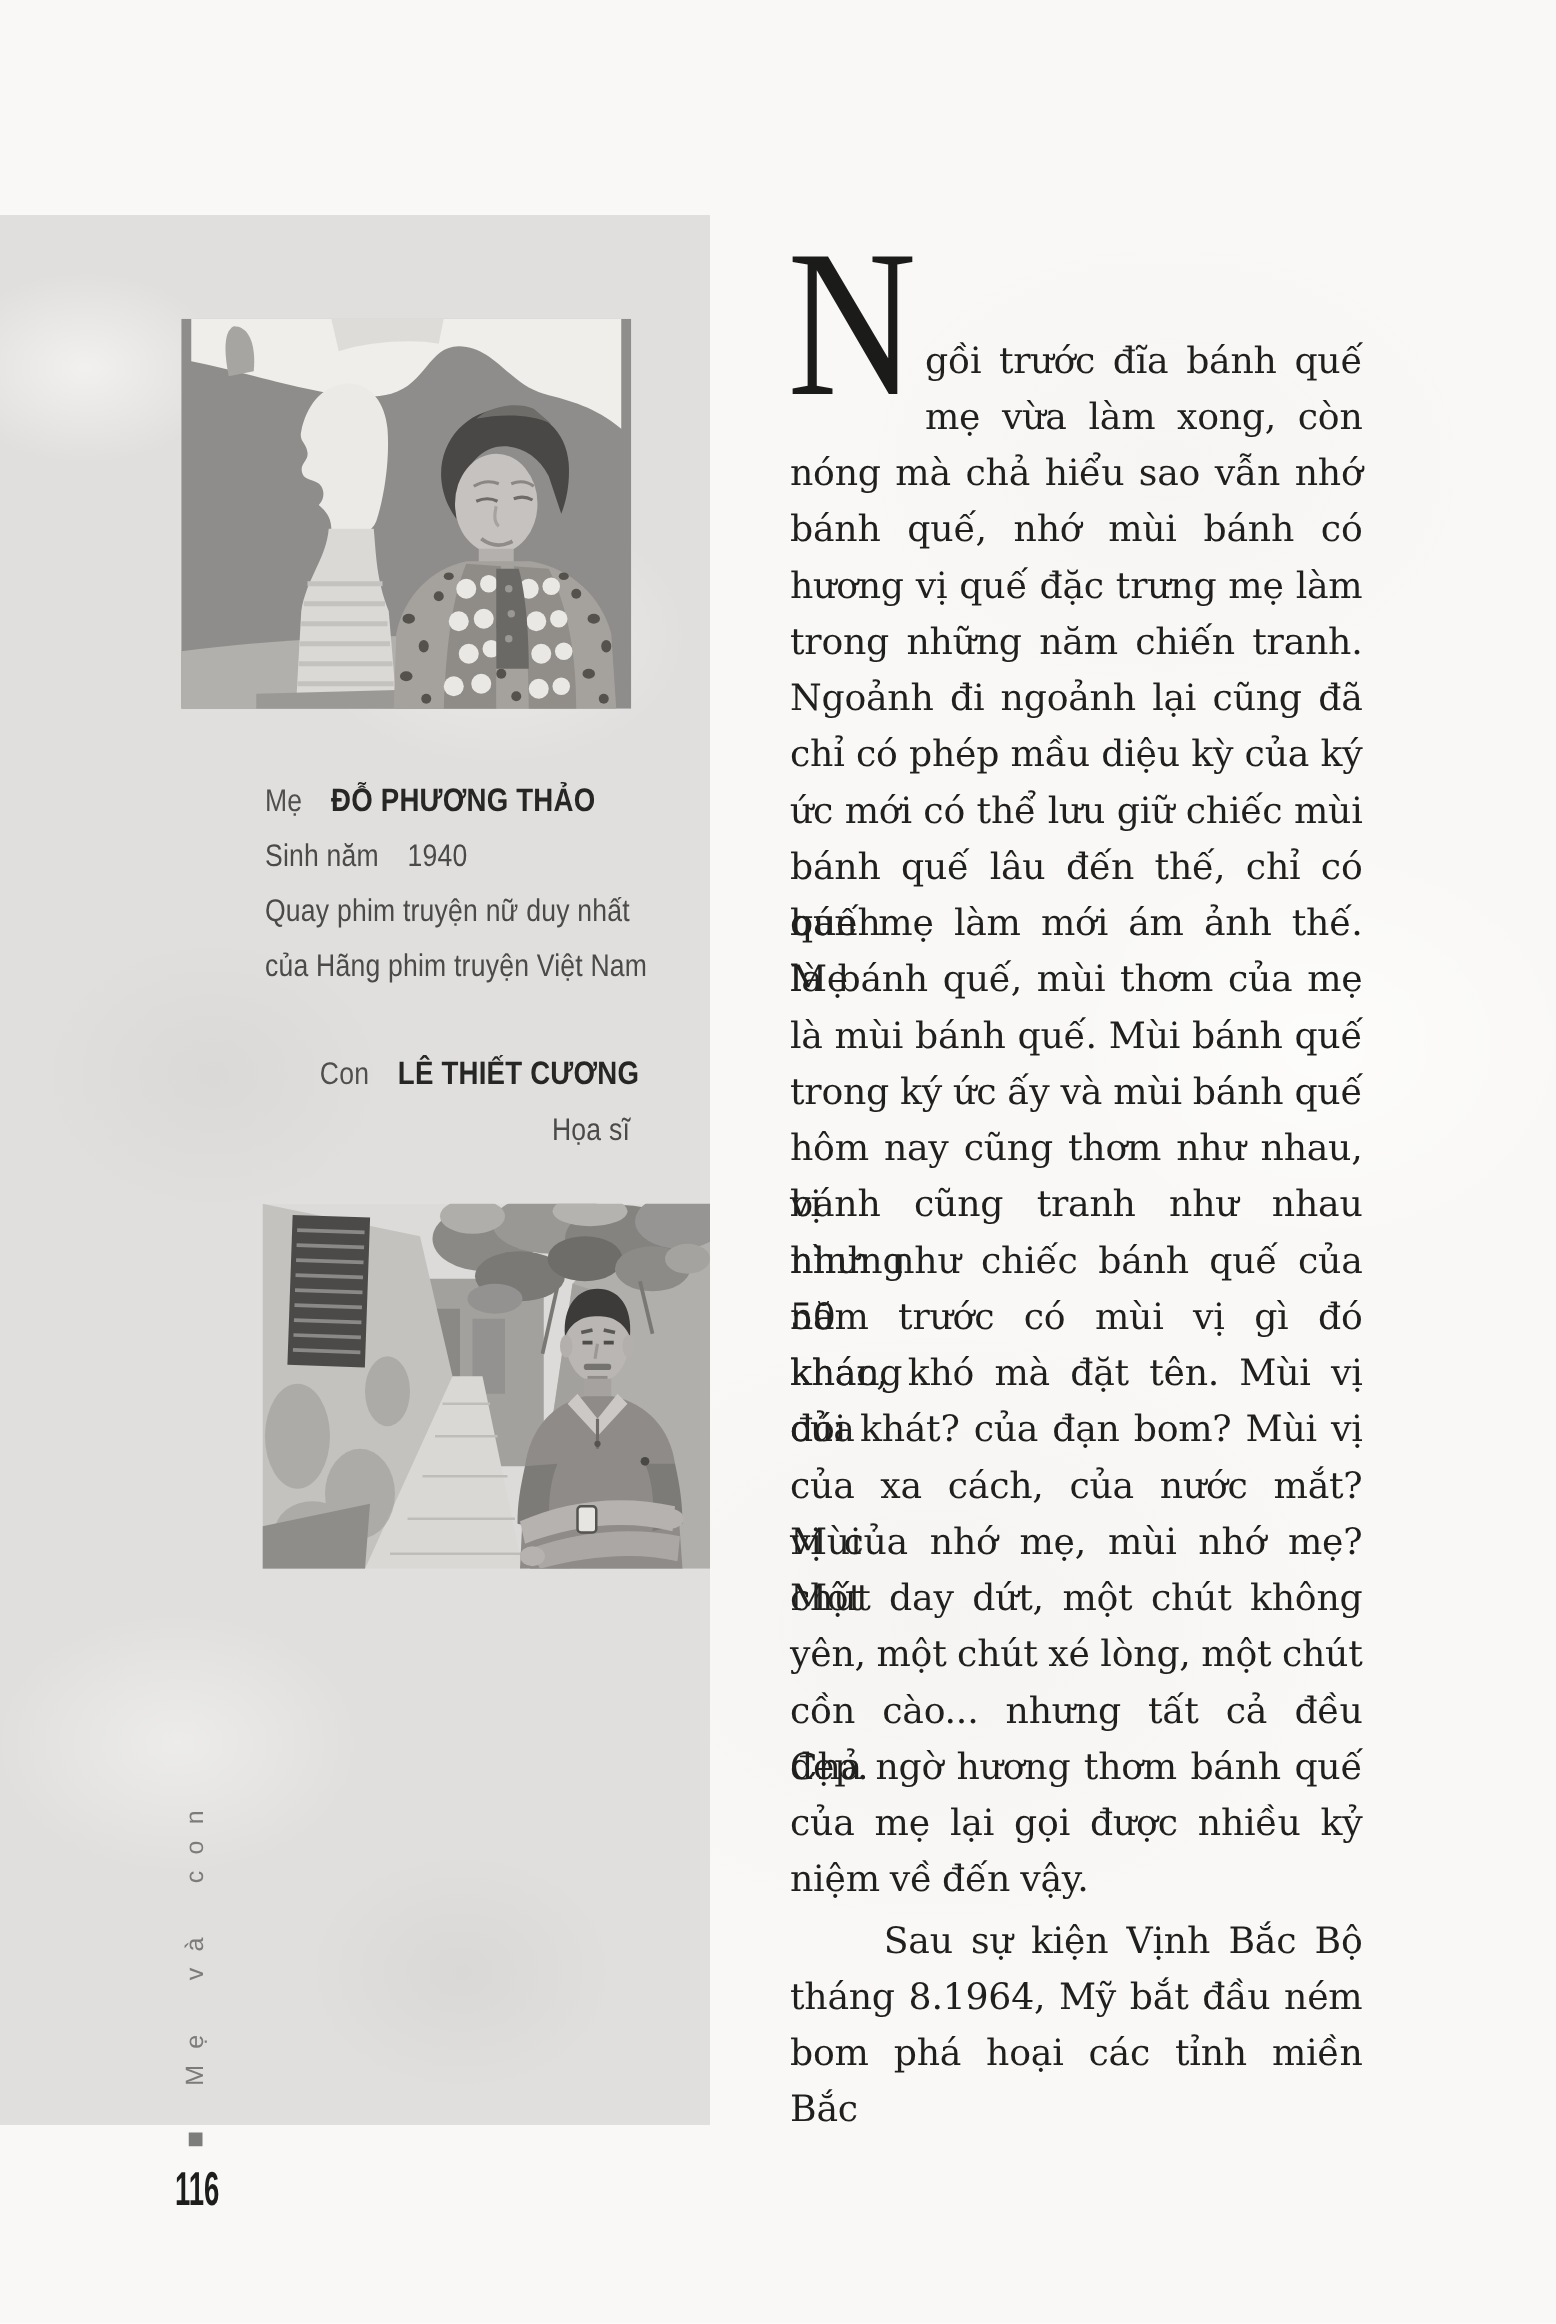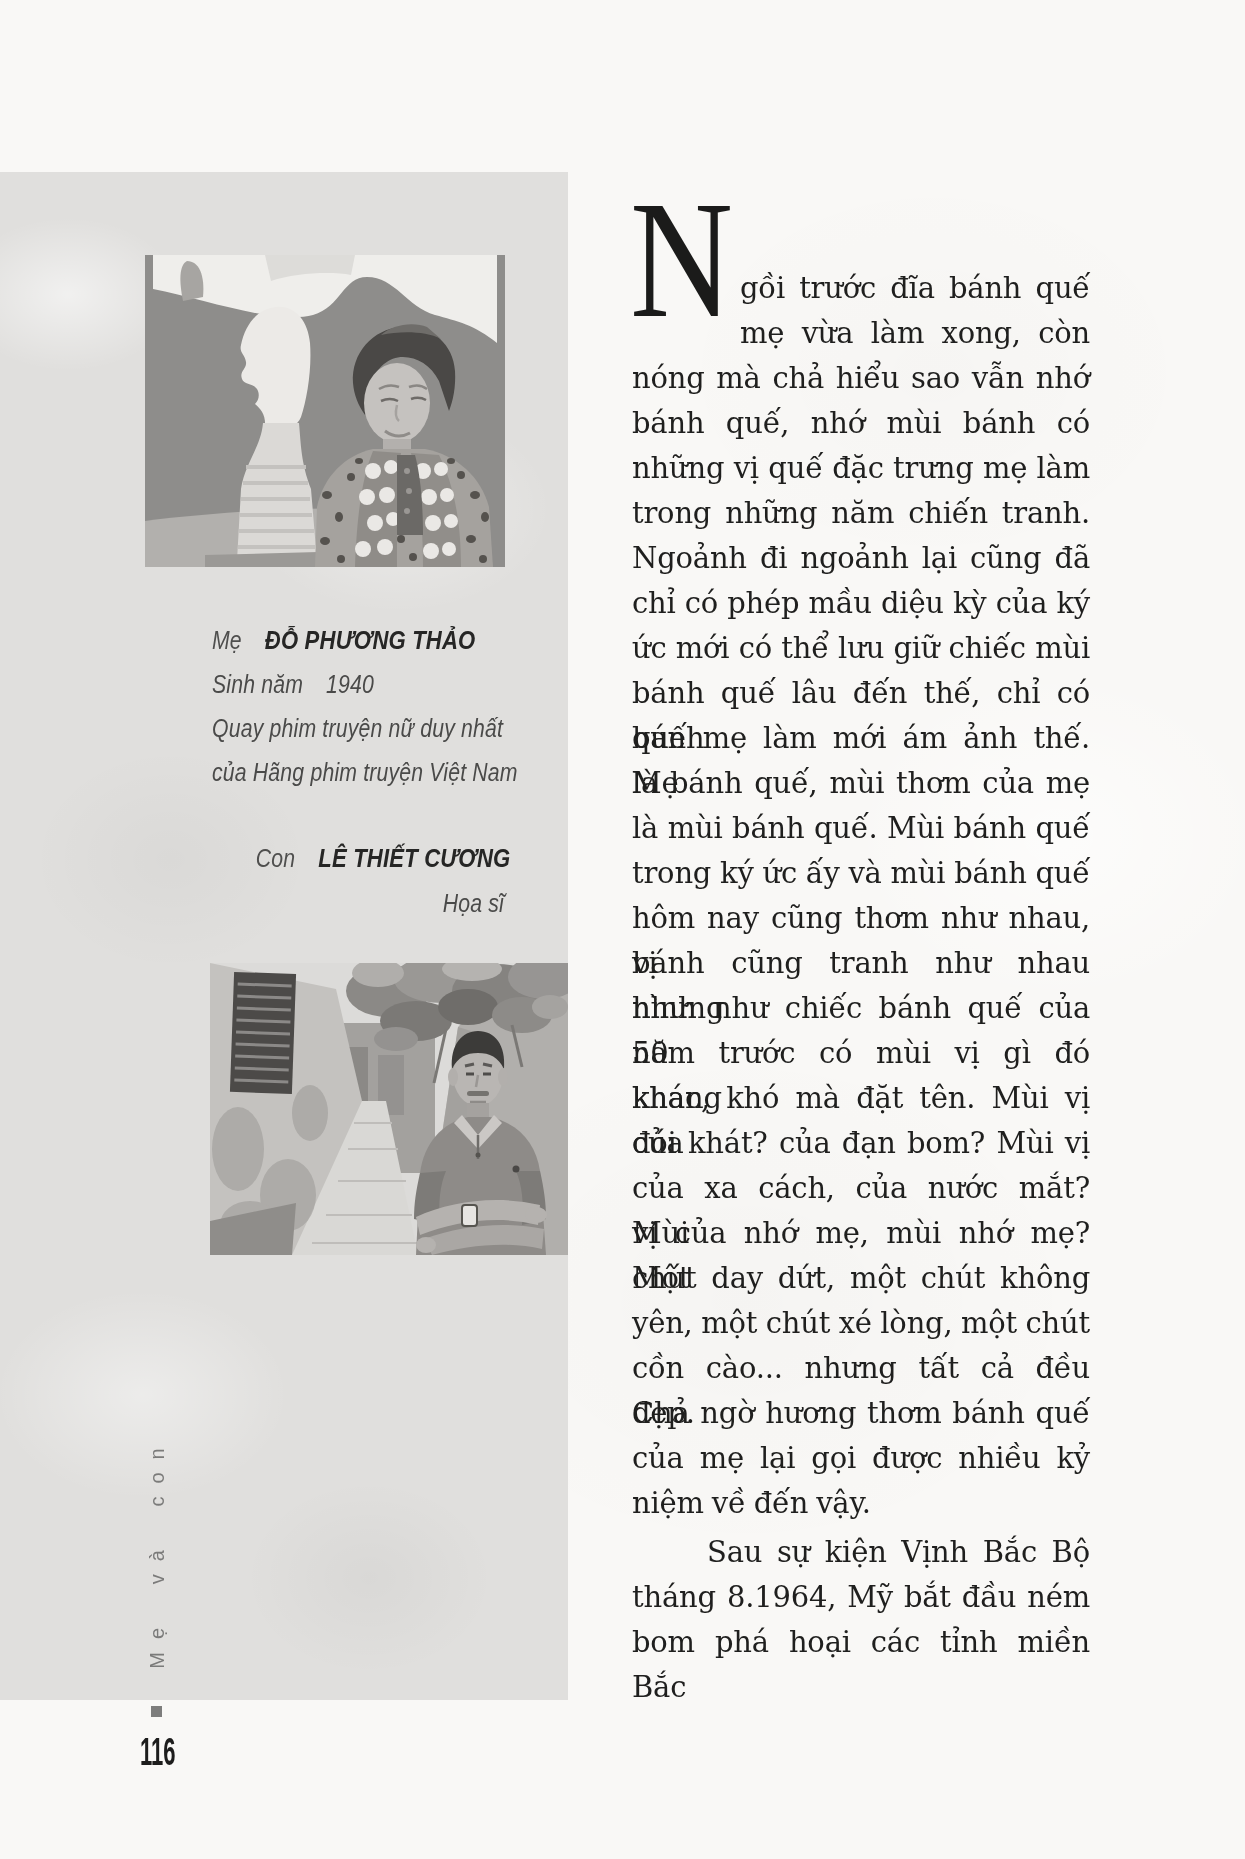--- a/index.html
+++ b/index.html
@@ -27,21 +27,21 @@
       radial-gradient(ellipse 210px 150px at 25% 80%, rgba(255,255,255,0.4), transparent 70%),
       radial-gradient(ellipse 180px 140px at 65% 92%, rgba(0,0,0,0.03), transparent 70%);
   }
   figure{margin:0;padding:0;}
   .photo{position:absolute;display:block;}
   .photo svg{display:block;}
   #photo-mother{left:145px;top:255px;width:360px;height:312px;}
   #photo-son{left:210px;top:963px;width:358px;height:292px;}
 
   
-  .cap-block{position:absolute;left:212px;width:292px;font-style:italic;}
+  .cap-block{position:absolute;left:212px;width:292px;}
   #cap-mother{top:618px;}
   #cap-son{top:836px;text-align:right;}
   .cap-line{
     line-height:44px;font-size:25px;color:#4a4a49;
     transform:scaleX(.85);transform-origin:left center;
     white-space:nowrap;letter-spacing:0.2px;
   }
   #cap-son .cap-line{transform-origin:right center;line-height:45px;}
   .cap-name{font-weight:700;color:#262625;font-size:26px;margin-left:27px;}
   .cap-value{margin-left:27px;}
@@ -282,21 +282,21 @@
   <div class="footer-square"></div>
   <div class="page-number">116</div>
 
   <div class="dropcap">N</div>
   <div class="article">
     <div>
         <div class="body-line inset">gồi trước đĩa bánh quế</div>
         <div class="body-line inset">mẹ vừa làm xong, còn</div>
         <div class="body-line">nóng mà chả hiểu sao vẫn nhớ</div>
         <div class="body-line">bánh quế, nhớ mùi bánh có</div>
-        <div class="body-line">những vị quế đặc trưng mẹ làm</div>
+        <div class="body-line">hương vị quế đặc trưng mẹ làm</div>
         <div class="body-line">trong những năm chiến tranh.</div>
         <div class="body-line">Ngoảnh đi ngoảnh lại cũng đã</div>
         <div class="body-line">chỉ có phép mầu diệu kỳ của ký</div>
         <div class="body-line">ức mới có thể lưu giữ chiếc mùi</div>
         <div class="body-line">bánh quế lâu đến thế, chỉ có bánh</div>
         <div class="body-line">quế mẹ làm mới ám ảnh thế. Mẹ</div>
         <div class="body-line">là bánh quế, mùi thơm của mẹ</div>
         <div class="body-line">là mùi bánh quế. Mùi bánh quế</div>
         <div class="body-line">trong ký ức ấy và mùi bánh quế</div>
         <div class="body-line">hôm nay cũng thơm như nhau, vị</div>

